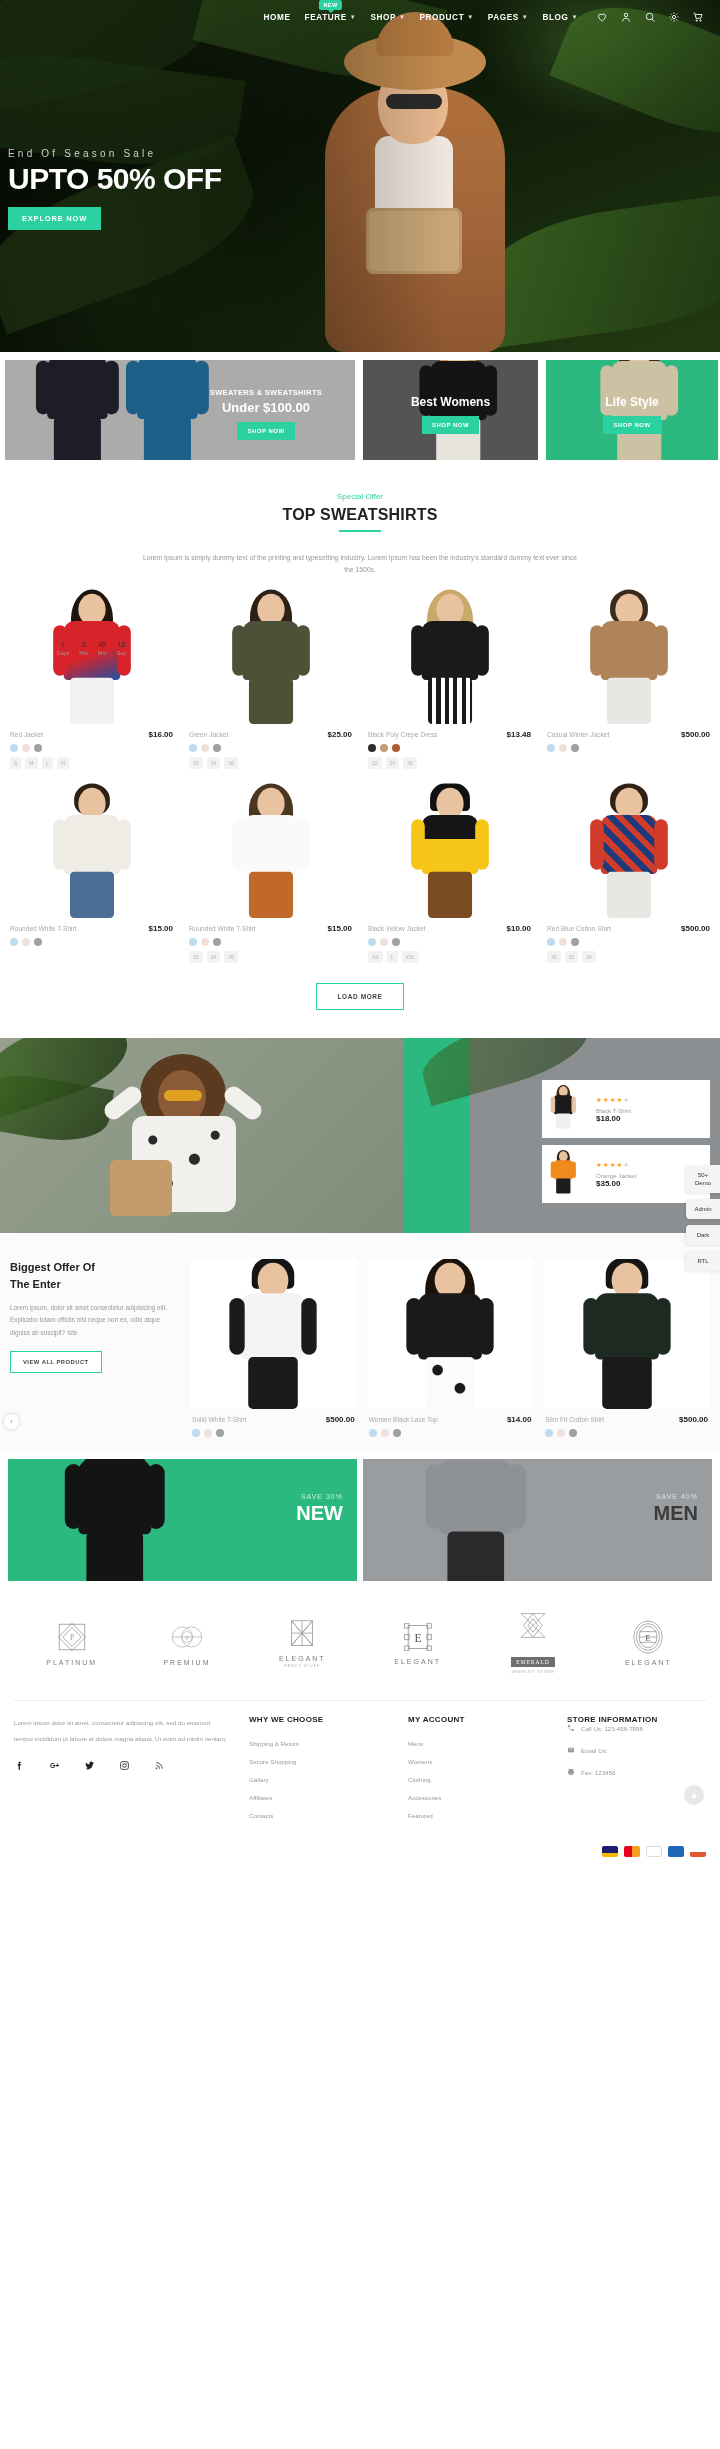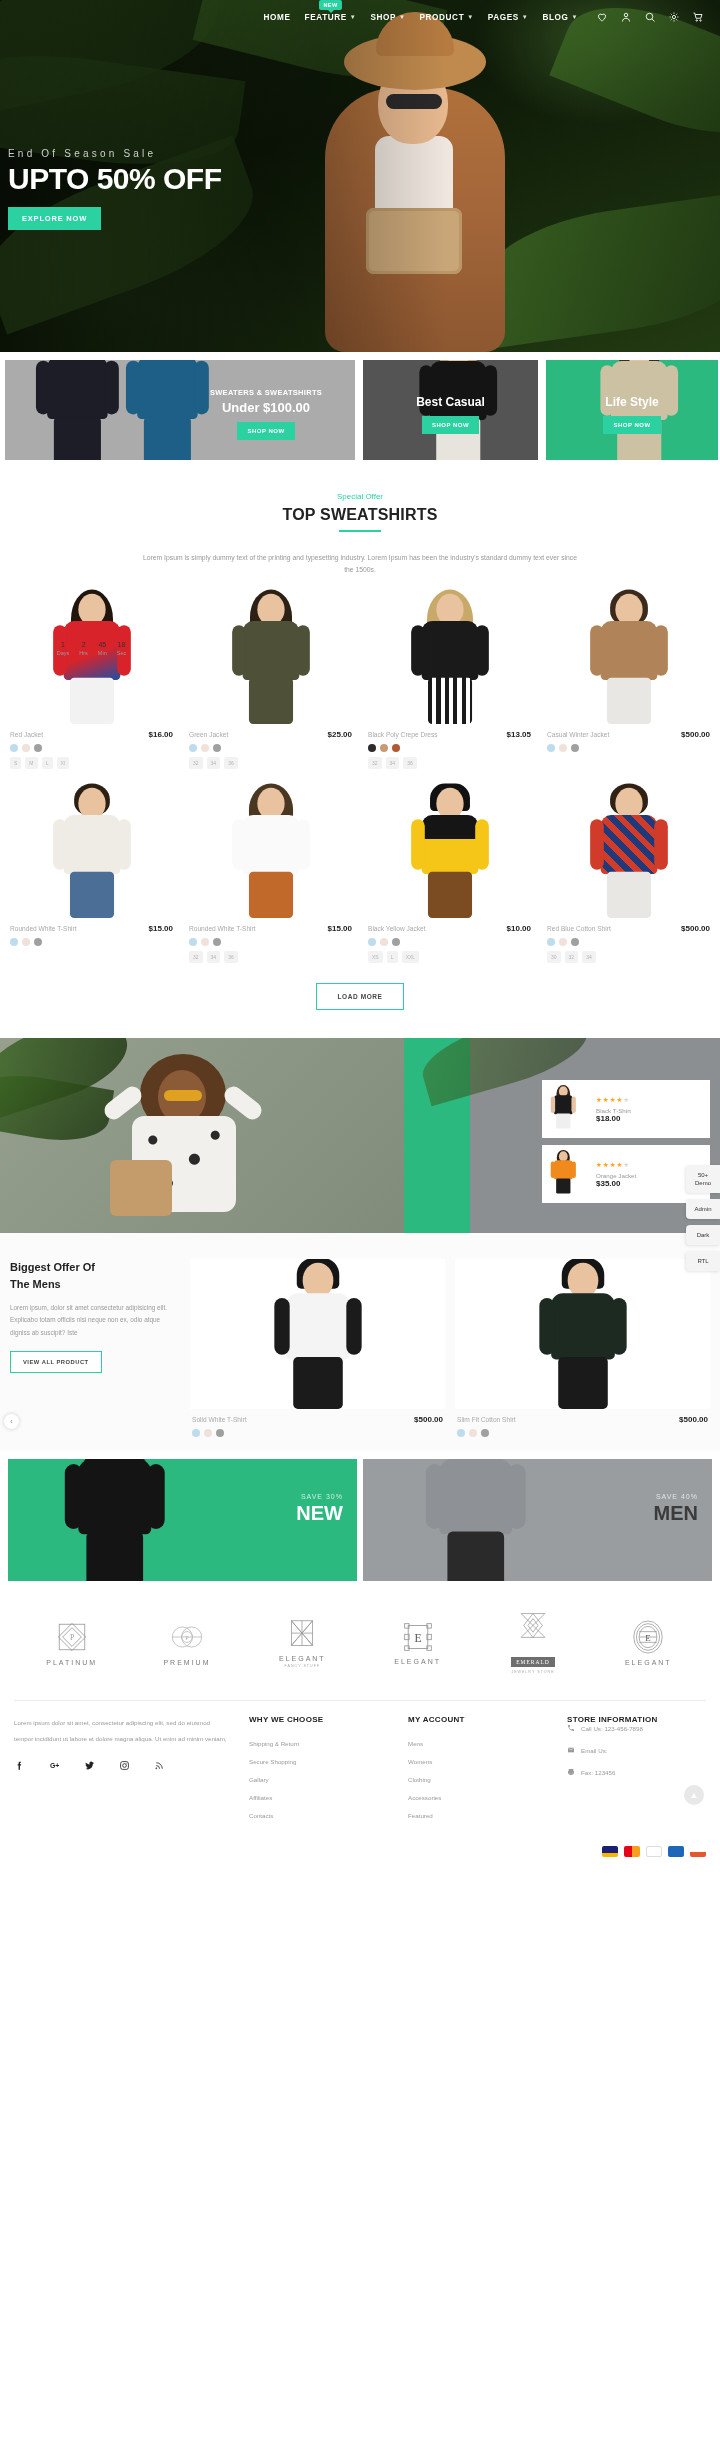--- a/index.html
+++ b/index.html
@@ -396,21 +396,21 @@
     <div class="promo promo-2">
       <div class="mq" style="position:absolute;left:48px;bottom:-4px;transform:scale(1.05);transform-origin:bottom left;">
         <div class="hair" style="left:26px;top:0;width:38px;height:38px;background:#c79a68;"></div>
         <div class="head"></div>
         <div class="top" style="background:#141414;"></div>
         <div class="arm-l" style="background:#141414;"></div>
         <div class="arm-r" style="background:#141414;"></div>
         <div class="bot" style="background:#e7e3dd;"></div>
       </div>
       <div class="promo-center">
-        <div class="promo-head">Best Casual</div>
+        <div class="promo-head">Best Womens</div>
         <div class="btn-shopnow">SHOP NOW</div>
       </div>
     </div>
 
     <div class="promo promo-3">
       <div class="mq" style="position:absolute;left:46px;bottom:-4px;transform:scale(1.05);transform-origin:bottom left;">
         <div class="hair" style="left:24px;top:-2px;width:42px;height:40px;background:#3a2a1a;"></div>
         <div class="head"></div>
         <div class="top" style="background:#cdc1a4;"></div>
         <div class="arm-l" style="background:#cdc1a4;"></div>
@@ -513,21 +513,21 @@
             <div class="hair" style="background:#c9a96a;width:44px;left:23px;height:58px;"></div>
             <div class="head"></div>
             <div class="top" style="background:#1a1a1a;"></div>
             <div class="arm-l" style="background:#1a1a1a;"></div>
             <div class="arm-r" style="background:#1a1a1a;"></div>
             <div class="bot" style="background:repeating-linear-gradient(90deg,#1a1a1a 0 4px,#ffffff 4px 8px);"></div>
           </div>
         </div>
         <div class="card-meta">
           <span class="p-name">Black Poly Crepe Dress</span>
-          <span class="p-price">$13.05</span>
+          <span class="p-price">$13.48</span>
         </div>
         <div class="swatches">
           <span class="sw" style="background:#2b2b2b"></span>
           <span class="sw" style="background:#c89a74"></span>
           <span class="sw" style="background:#b05a33"></span>
         </div>
         <div class="sizes">
           <span class="sz">32</span>
           <span class="sz">34</span>
           <span class="sz">36</span>
@@ -719,21 +719,21 @@
           <div class="sc-name">Orange Jacket</div>
           <div class="sc-price">$35.00</div>
         </div>
       </div>
     </div>
   </section>
 
   <section class="offer">
     <div class="offer-left">
       <div class="offer-h">Biggest Offer Of</div>
-      <div class="offer-h">The Mens</div>
+      <div class="offer-h">The Enter</div>
       <div class="offer-p">Lorem ipsum, dolor sit amet consectetur adipisicing elit. Explicabo totam officiis nisi neque non ex, odio atque digniss ab suscipit? Iste</div>
       <div class="btn-viewall">VIEW ALL PRODUCT</div>
     </div>
     <div class="offer-right">
 
       <div class="offer-card">
         <div class="card-img">
           <div class="mq" style="transform:scale(1.18);transform-origin:bottom center;">
             <div class="hair" style="background:#151515;width:36px;left:27px;height:26px;border-radius:14px 14px 4px 4px;"></div>
             <div class="head"></div>
@@ -747,20 +747,41 @@
           <span class="p-name">Solid White T-Shirt</span>
           <span class="p-price">$500.00</span>
         </div>
         <div class="swatches">
           <span class="sw" style="background:#bfdcef"></span>
           <span class="sw" style="background:#f0e2db"></span>
           <span class="sw" style="background:#a0a0a0"></span>
         </div>
       </div>
 
+      <div class="offer-card">
+        <div class="card-img">
+          <div class="mq" style="transform:scale(1.18);transform-origin:bottom center;">
+            <div class="hair" style="background:#1a120b;width:42px;left:24px;height:54px;"></div>
+            <div class="head"></div>
+            <div class="top" style="background:#1a1a1a;"></div>
+            <div class="arm-l" style="background:#1a1a1a;"></div>
+            <div class="arm-r" style="background:#1a1a1a;"></div>
+            <div class="bot" style="background:radial-gradient(circle at 25% 25%,#1a1a1a 0 4px,transparent 5px),radial-gradient(circle at 70% 60%,#1a1a1a 0 4px,transparent 5px),#fbfbfb;"></div>
+          </div>
+        </div>
+        <div class="card-meta">
+          <span class="p-name">Women Black Lace Top</span>
+          <span class="p-price">$14.00</span>
+        </div>
+        <div class="swatches">
+          <span class="sw" style="background:#bfdcef"></span>
+          <span class="sw" style="background:#f0e2db"></span>
+          <span class="sw" style="background:#a0a0a0"></span>
+        </div>
+      </div>
 
       <div class="offer-card">
         <div class="card-img">
           <div class="mq" style="transform:scale(1.18);transform-origin:bottom center;">
             <div class="hair" style="background:#151515;width:36px;left:27px;height:26px;border-radius:14px 14px 4px 4px;"></div>
             <div class="head"></div>
             <div class="top" style="background:#1c2a22;"></div>
             <div class="arm-l" style="background:#1c2a22;"></div>
             <div class="arm-r" style="background:#1c2a22;"></div>
             <div class="bot" style="background:#1a1a1a;"></div>

